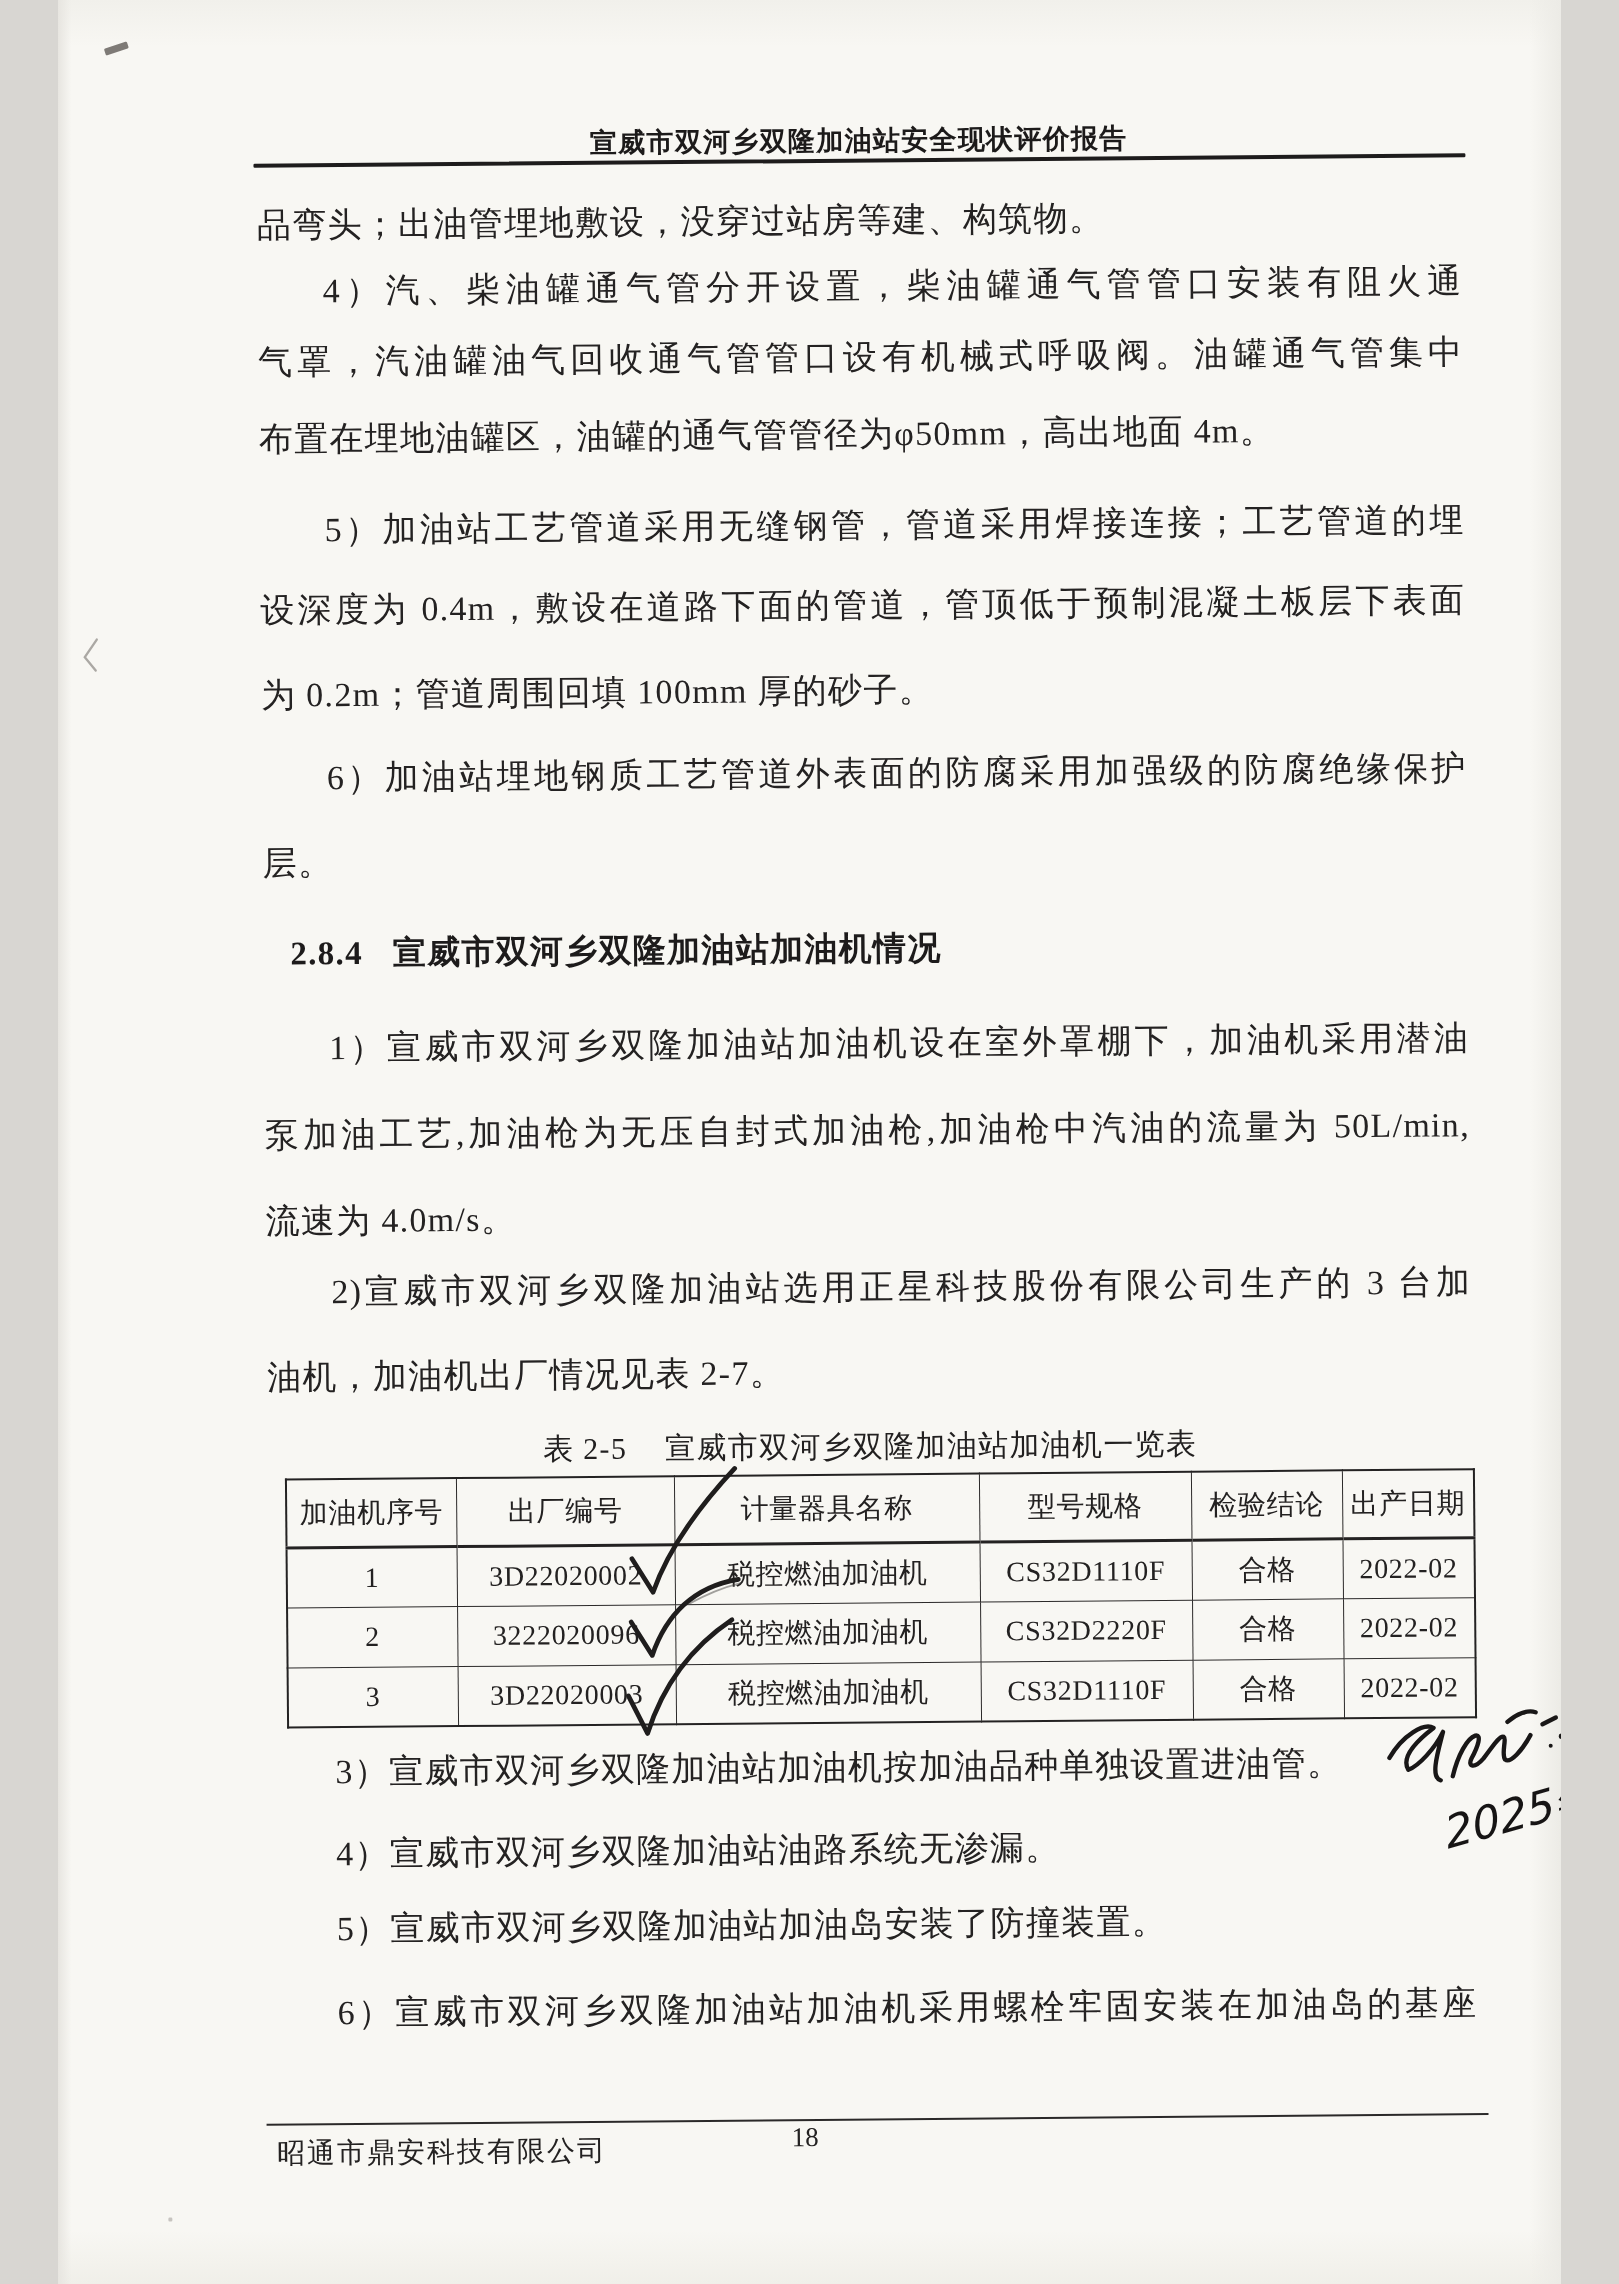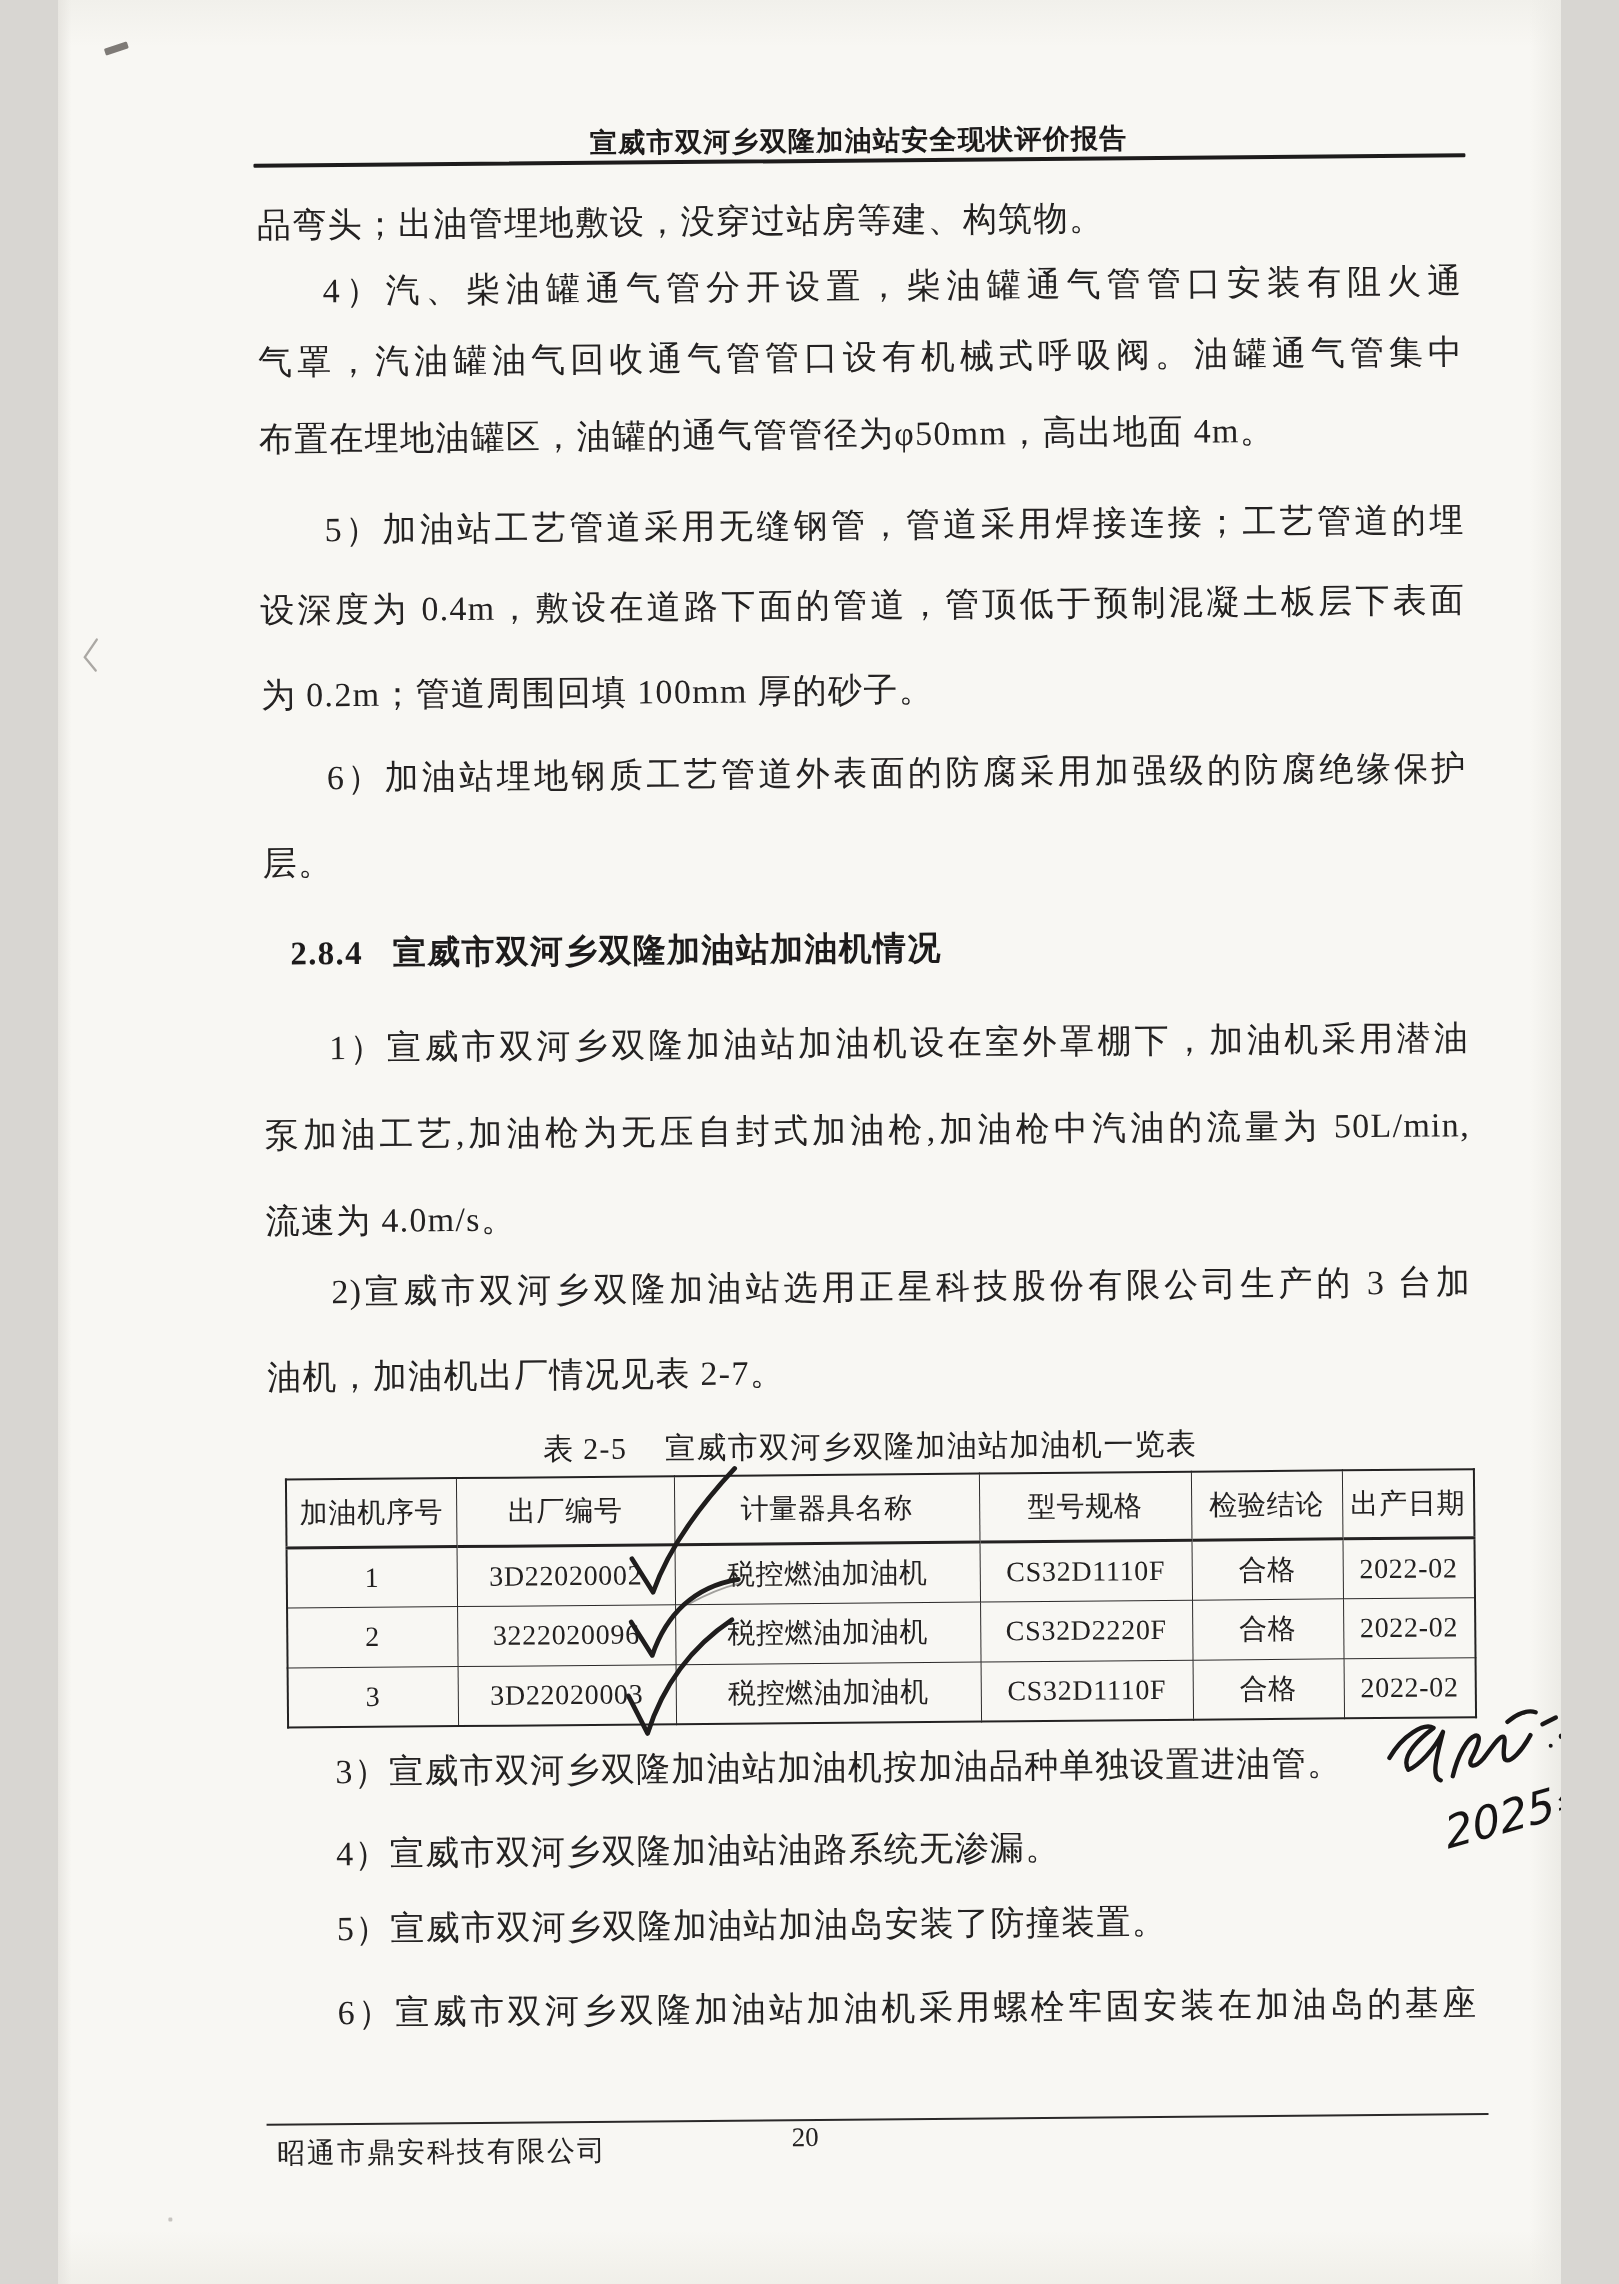--- a/index.html
+++ b/index.html
@@ -160,21 +160,21 @@
       </tbody>
     </table>
 
     <div class="bline indent" style="top:1748px">3）宣威市双河乡双隆加油站加油机按加油品种单独设置进油管。</div>
     <div class="bline indent" style="top:1830px">4）宣威市双河乡双隆加油站油路系统无渗漏。</div>
     <div class="bline indent" style="top:1905px">5）宣威市双河乡双隆加油站加油岛安装了防撞装置。</div>
     <div class="bline indent fill" style="top:1989px">6）宣威市双河乡双隆加油站加油机采用螺栓牢固安装在加油岛的基座</div>
 
     <div class="footer-rule"></div>
     <div class="footer-company">昭通市鼎安科技有限公司</div>
-    <div class="page-number">20</div>
+    <div class="page-number">18</div>
 
     <svg class="hw-layer" width="1620" height="2284" viewBox="0 0 2409 3397">
 
       <g stroke="#1f1d1d" stroke-width="7" fill="none" stroke-linecap="round" stroke-linejoin="round">
         <path d="M848,2316 L879,2366 C902,2302 948,2240 1002,2183"></path>
         <path d="M846,2410 L877,2460 C898,2400 940,2358 1006,2348"></path>
         <path d="M841,2520 L869,2576 C892,2506 932,2450 996,2408"></path>
       </g>
       <path d="M932,2384 C958,2370 982,2360 1008,2354" stroke="#4a4745" stroke-width="3" fill="none" stroke-linecap="round" opacity="0.5"></path>
 

